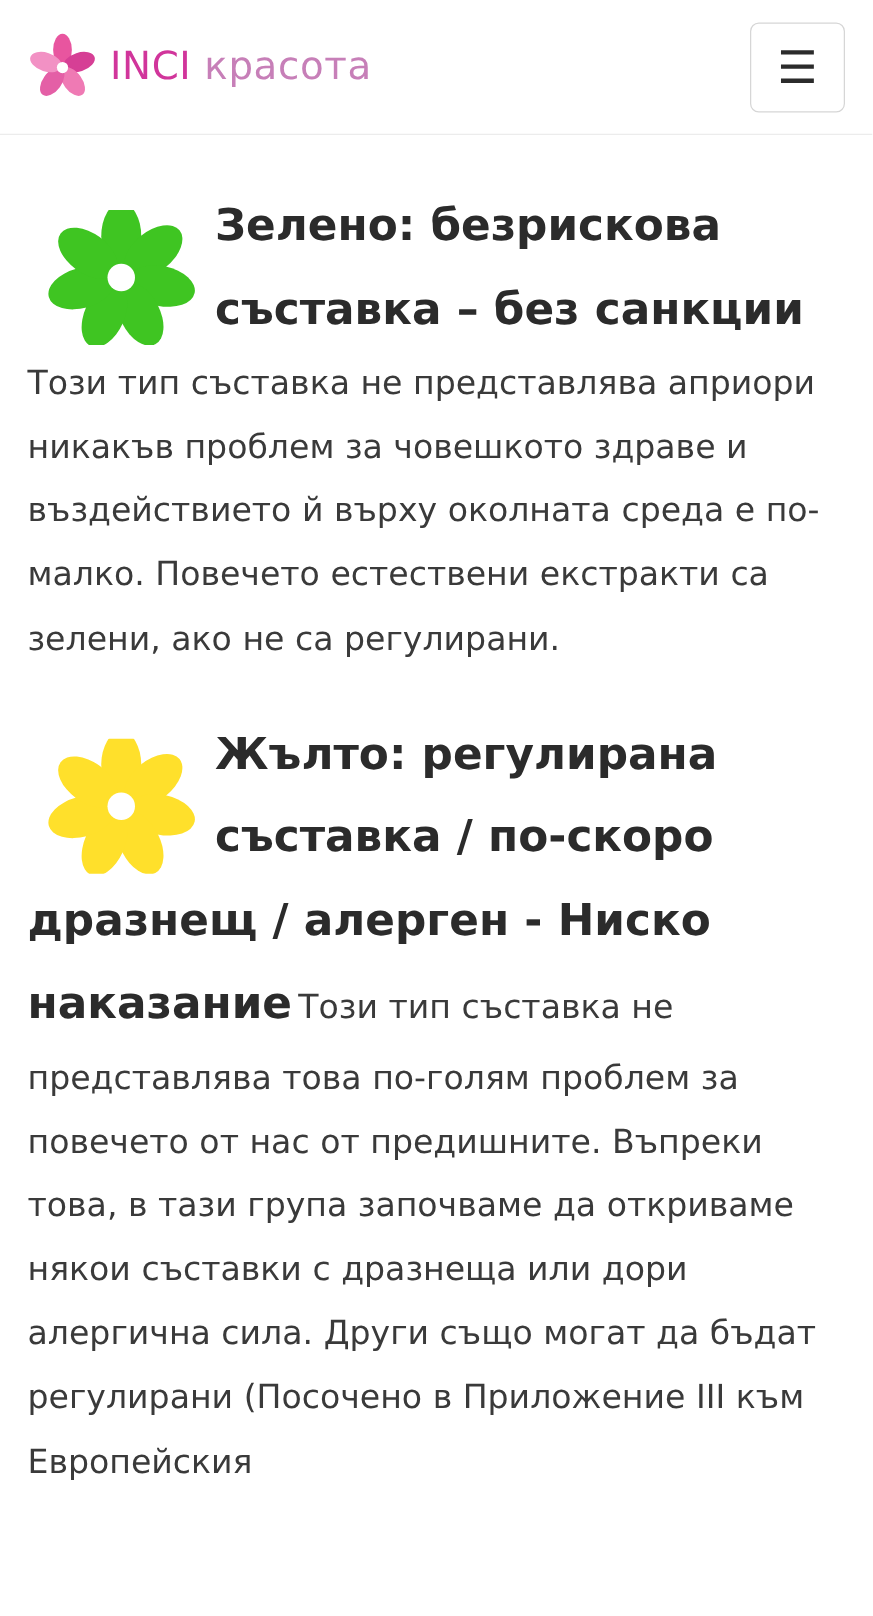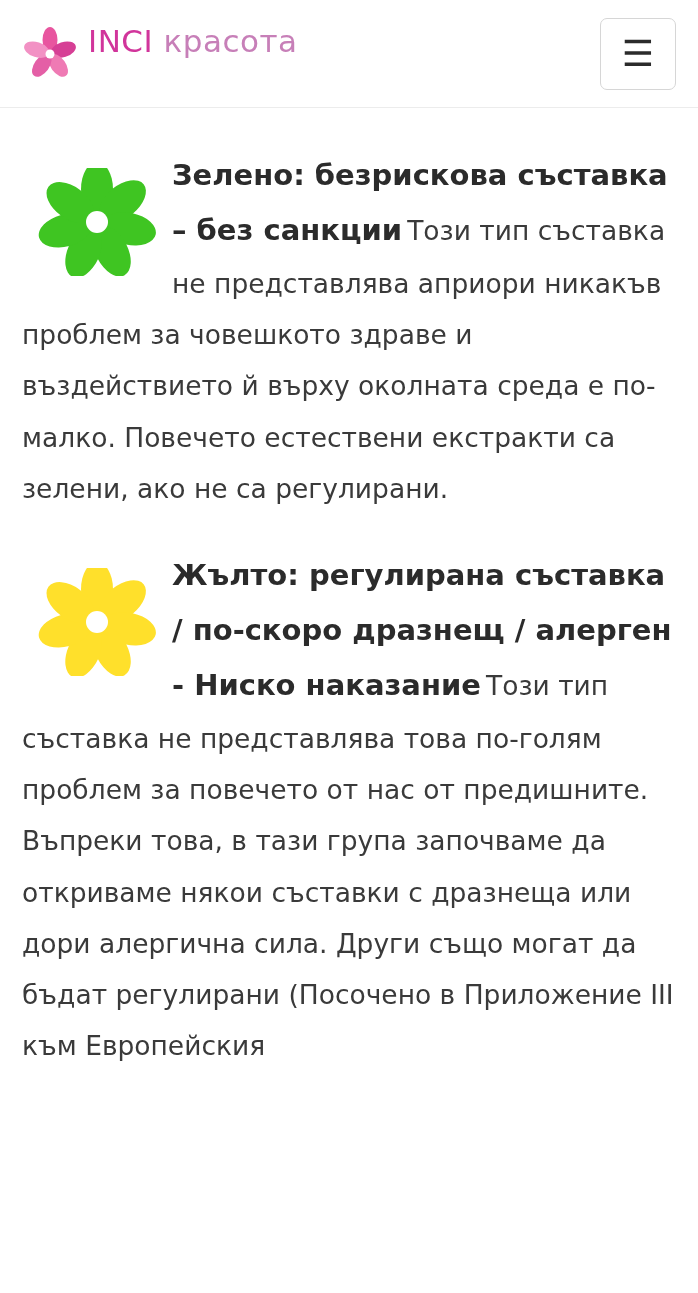--- a/index.html
+++ b/index.html
@@ -21,21 +21,21 @@
     height: 108px;
     background: #ffffff;
     border-bottom: 1px solid #ececec;
     display: flex;
     align-items: center;
     padding: 0 22px;
     box-sizing: border-box;
   }
   .brand {
     display: flex;
-    align-items: flex-start;
+    align-items: center;
     gap: 10px;
     text-decoration: none;
   }
   .logo-flower {
     width: 56px;
     height: 56px;
     position: relative;
     flex: 0 0 auto;
   }
   .logo-flower svg { display: block; }
@@ -91,21 +91,21 @@
     width: 150px;
     height: 130px;
     display: flex;
     align-items: flex-start;
     justify-content: center;
     padding-top: 20px;
     box-sizing: border-box;
   }
 
   .heading {
-    font-size: 29px;
+    font-size: 35px;
     font-weight: bold;
     line-height: 1.9;
     color: #2b2b2b;
     margin: 0;
   }
 
   .para {
     font-size: 26.5px;
     line-height: 1.93;
     color: #3a3a3a;

